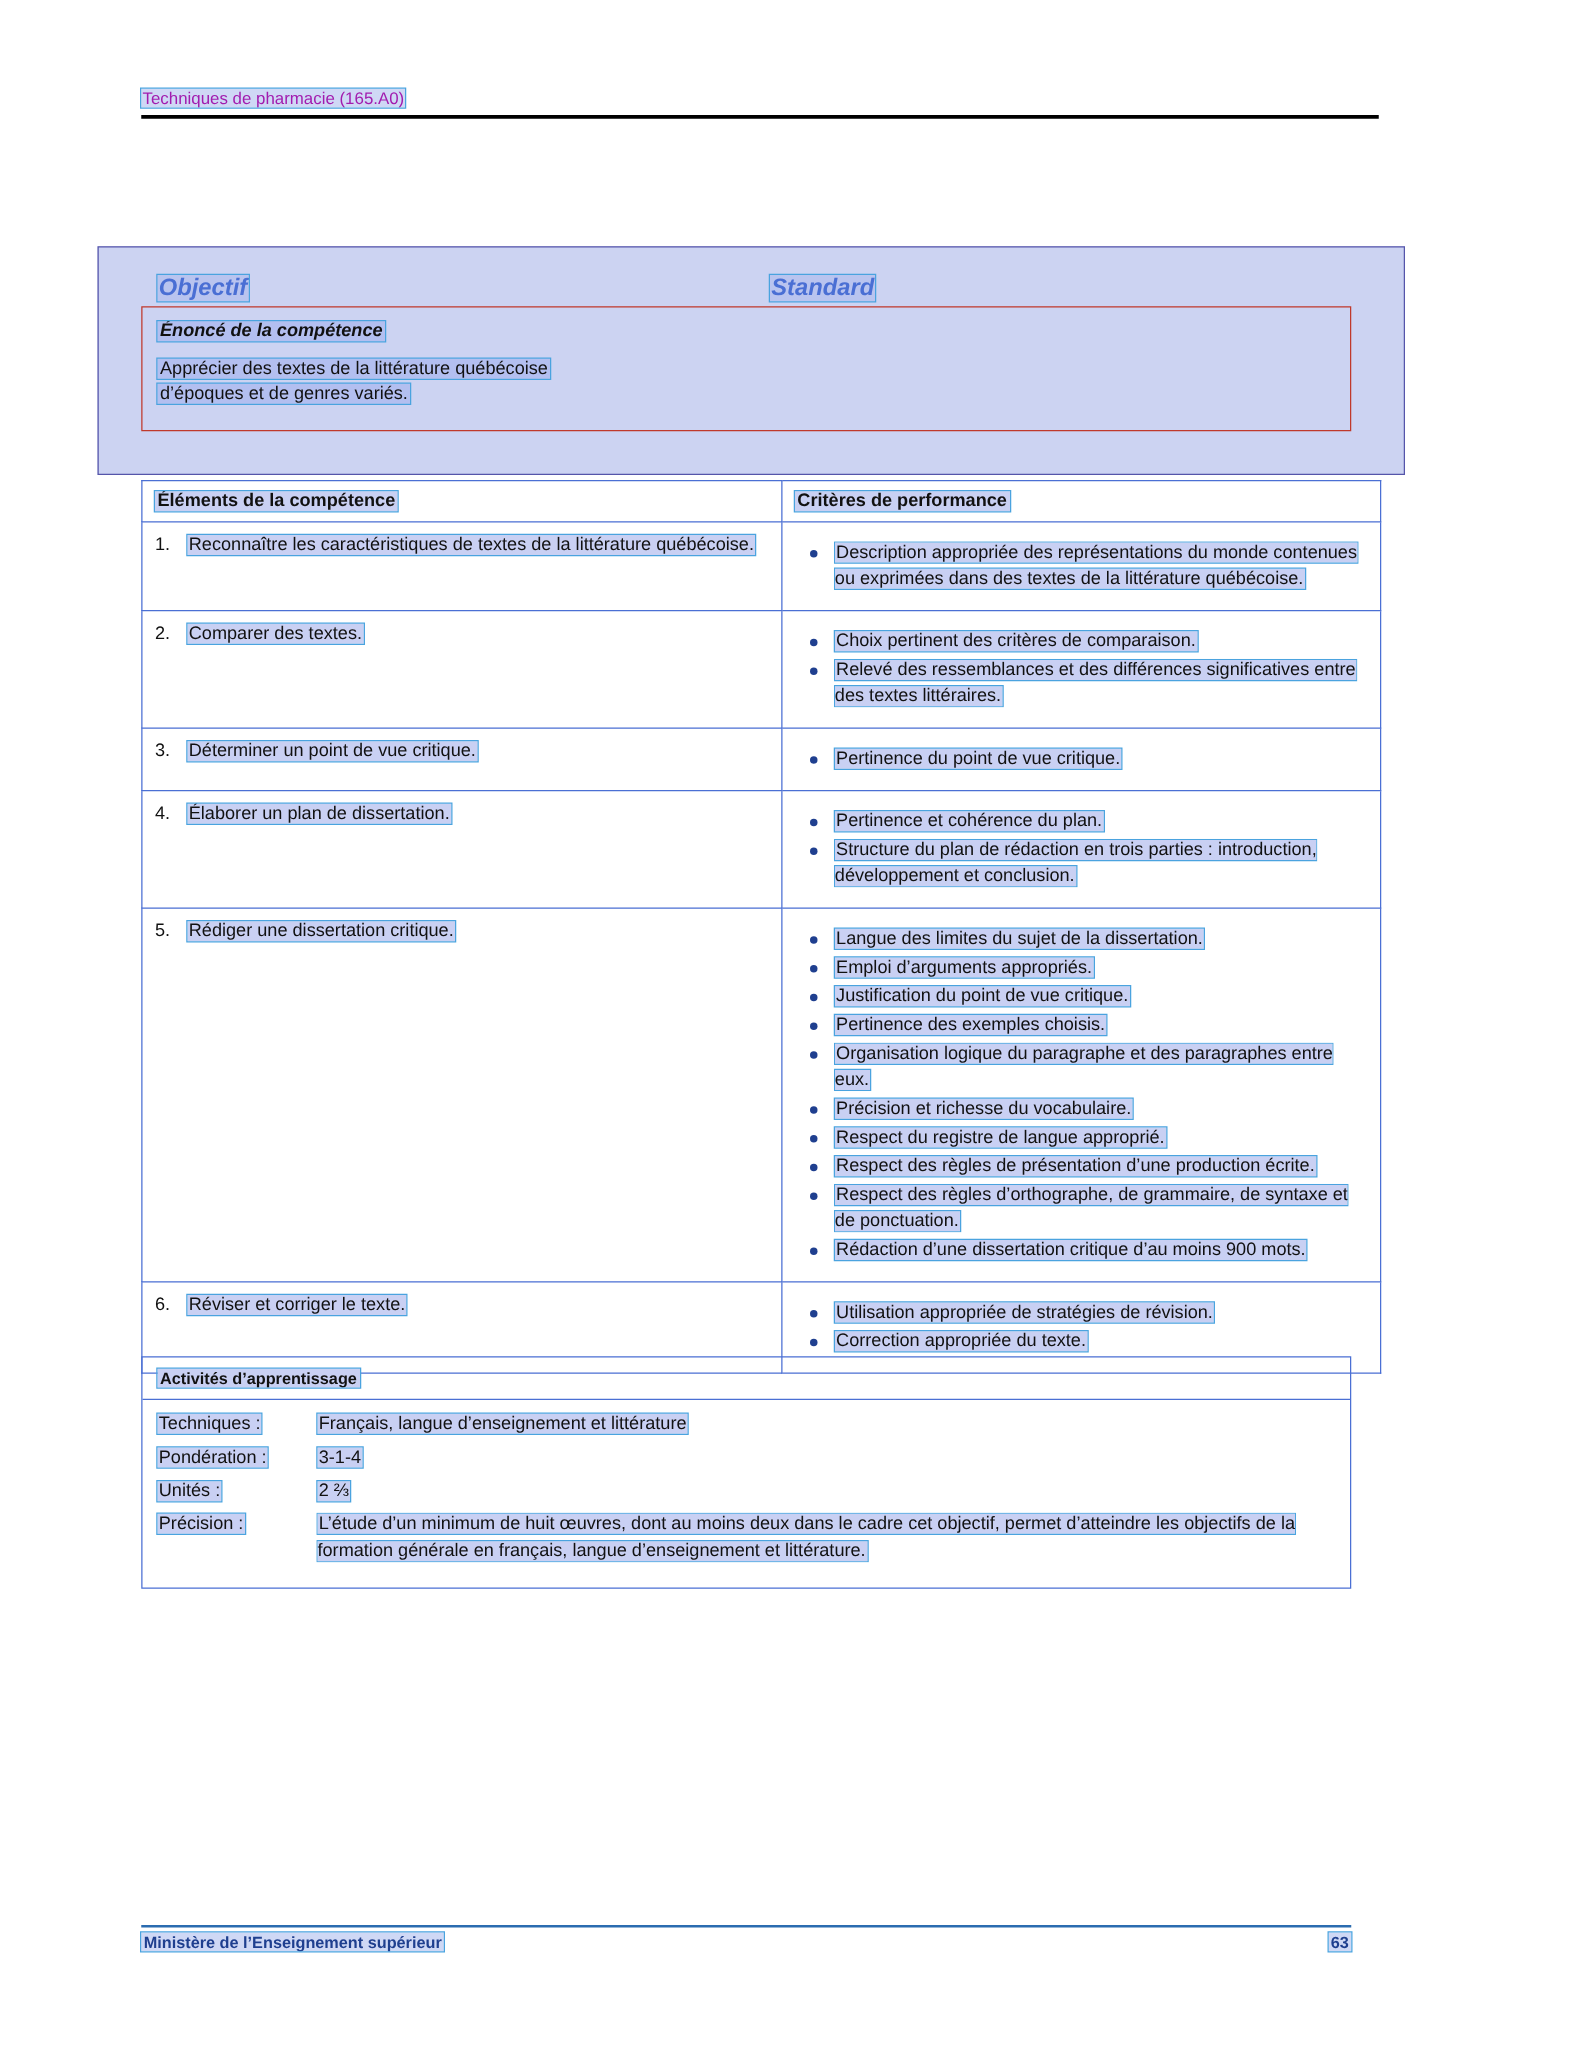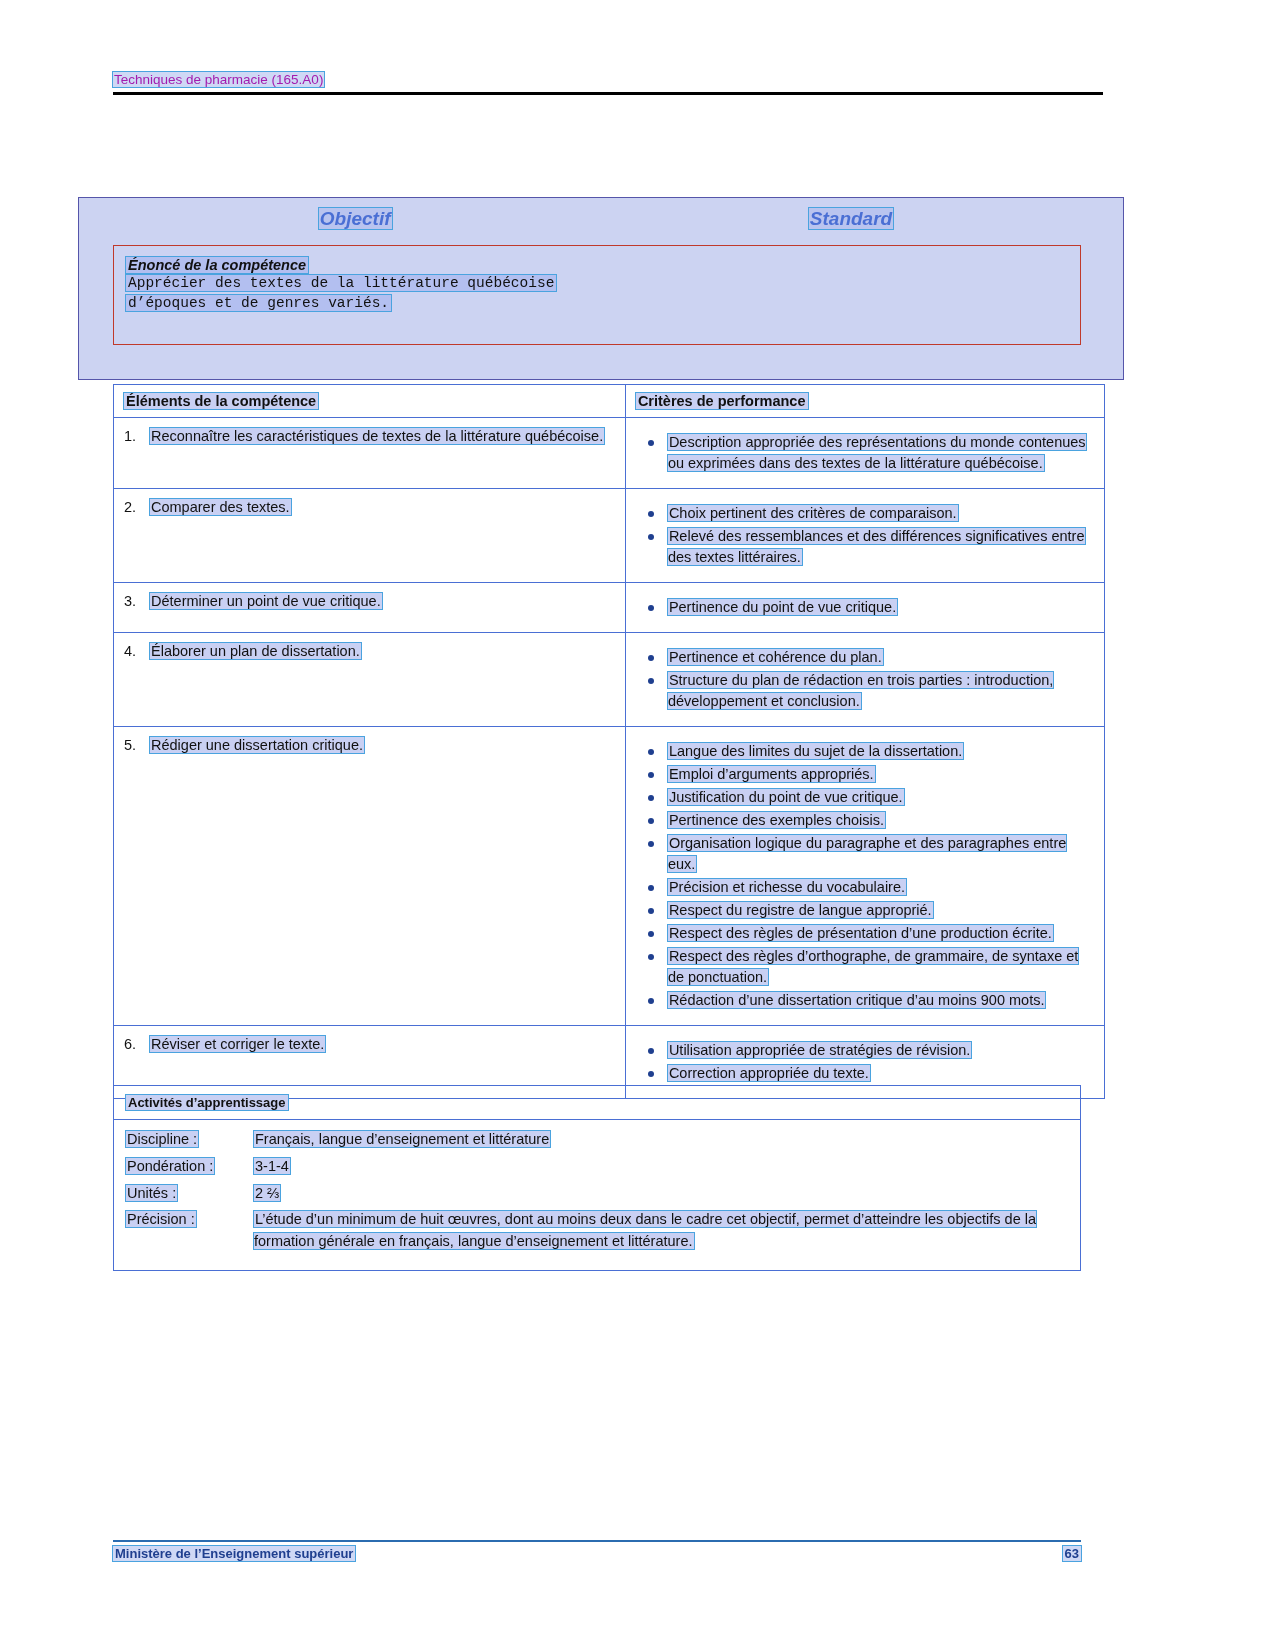--- a/index.html
+++ b/index.html
@@ -60,24 +60,23 @@
   
   .obj-std-band {
     position: absolute;
     left: 78px; top: 197px;
     width: 1046px; height: 183px;
     background: #ccd3f2;
     border: 1px solid #5555aa;
   }
   .obj-std-row {
     position: absolute;
-    left: 47px; top: 10px;
+    left: 47px; top: 22px;
     width: 960px;
     display: flex;
-    justify-content: center;
   }
   .obj-std-row .obj {
     width: 490px;
     font-size: 19px;
     font-style: italic;
     font-weight: bold;
     color: #4a6fd4;
   }
   .obj-std-row .std {
     font-size: 19px;
@@ -104,21 +103,21 @@
     font-size: 14.5px;
     font-weight: bold;
     color: #111;
     background: #b3bff0;
     outline: 1px solid #4aa3df;
     display: inline-block;
     padding: 0 2px;
     font-style: italic;
   }
   .enonce-lines {
-    font-family: Liberation Mono, monospace;
+    margin-top: 12px;
   }
   .enonce-lines div {
     font-size: 14.5px;
     color: #111;
     background: #b3bff0;
     outline: 1px solid #4aa3df;
     display: inline-block;
     padding: 0 2px;
     margin-bottom: 3px;
   }
@@ -374,21 +373,21 @@
         </ul>
       </td>
     </tr>
   </tbody>
     </table>
 
   <div class="act-box">
     <div class="act-title"><span>Activités d’apprentissage</span></div>
     <div class="act-body">
       <div class="act-row">
-        <div class="lbl"><span class="hl">Discipline :</span></div>
+        <div class="lbl"><span class="hl">Techniques :</span></div>
         <div class="val"><span class="hl">Français, langue d’enseignement et littérature</span></div>
       </div>
       <div class="act-row">
         <div class="lbl"><span class="hl">Pondération :</span></div>
         <div class="val"><span class="hl">3-1-4</span></div>
       </div>
       <div class="act-row">
         <div class="lbl"><span class="hl">Unités :</span></div>
         <div class="val"><span class="hl">2 ⅔</span></div>
       </div>

